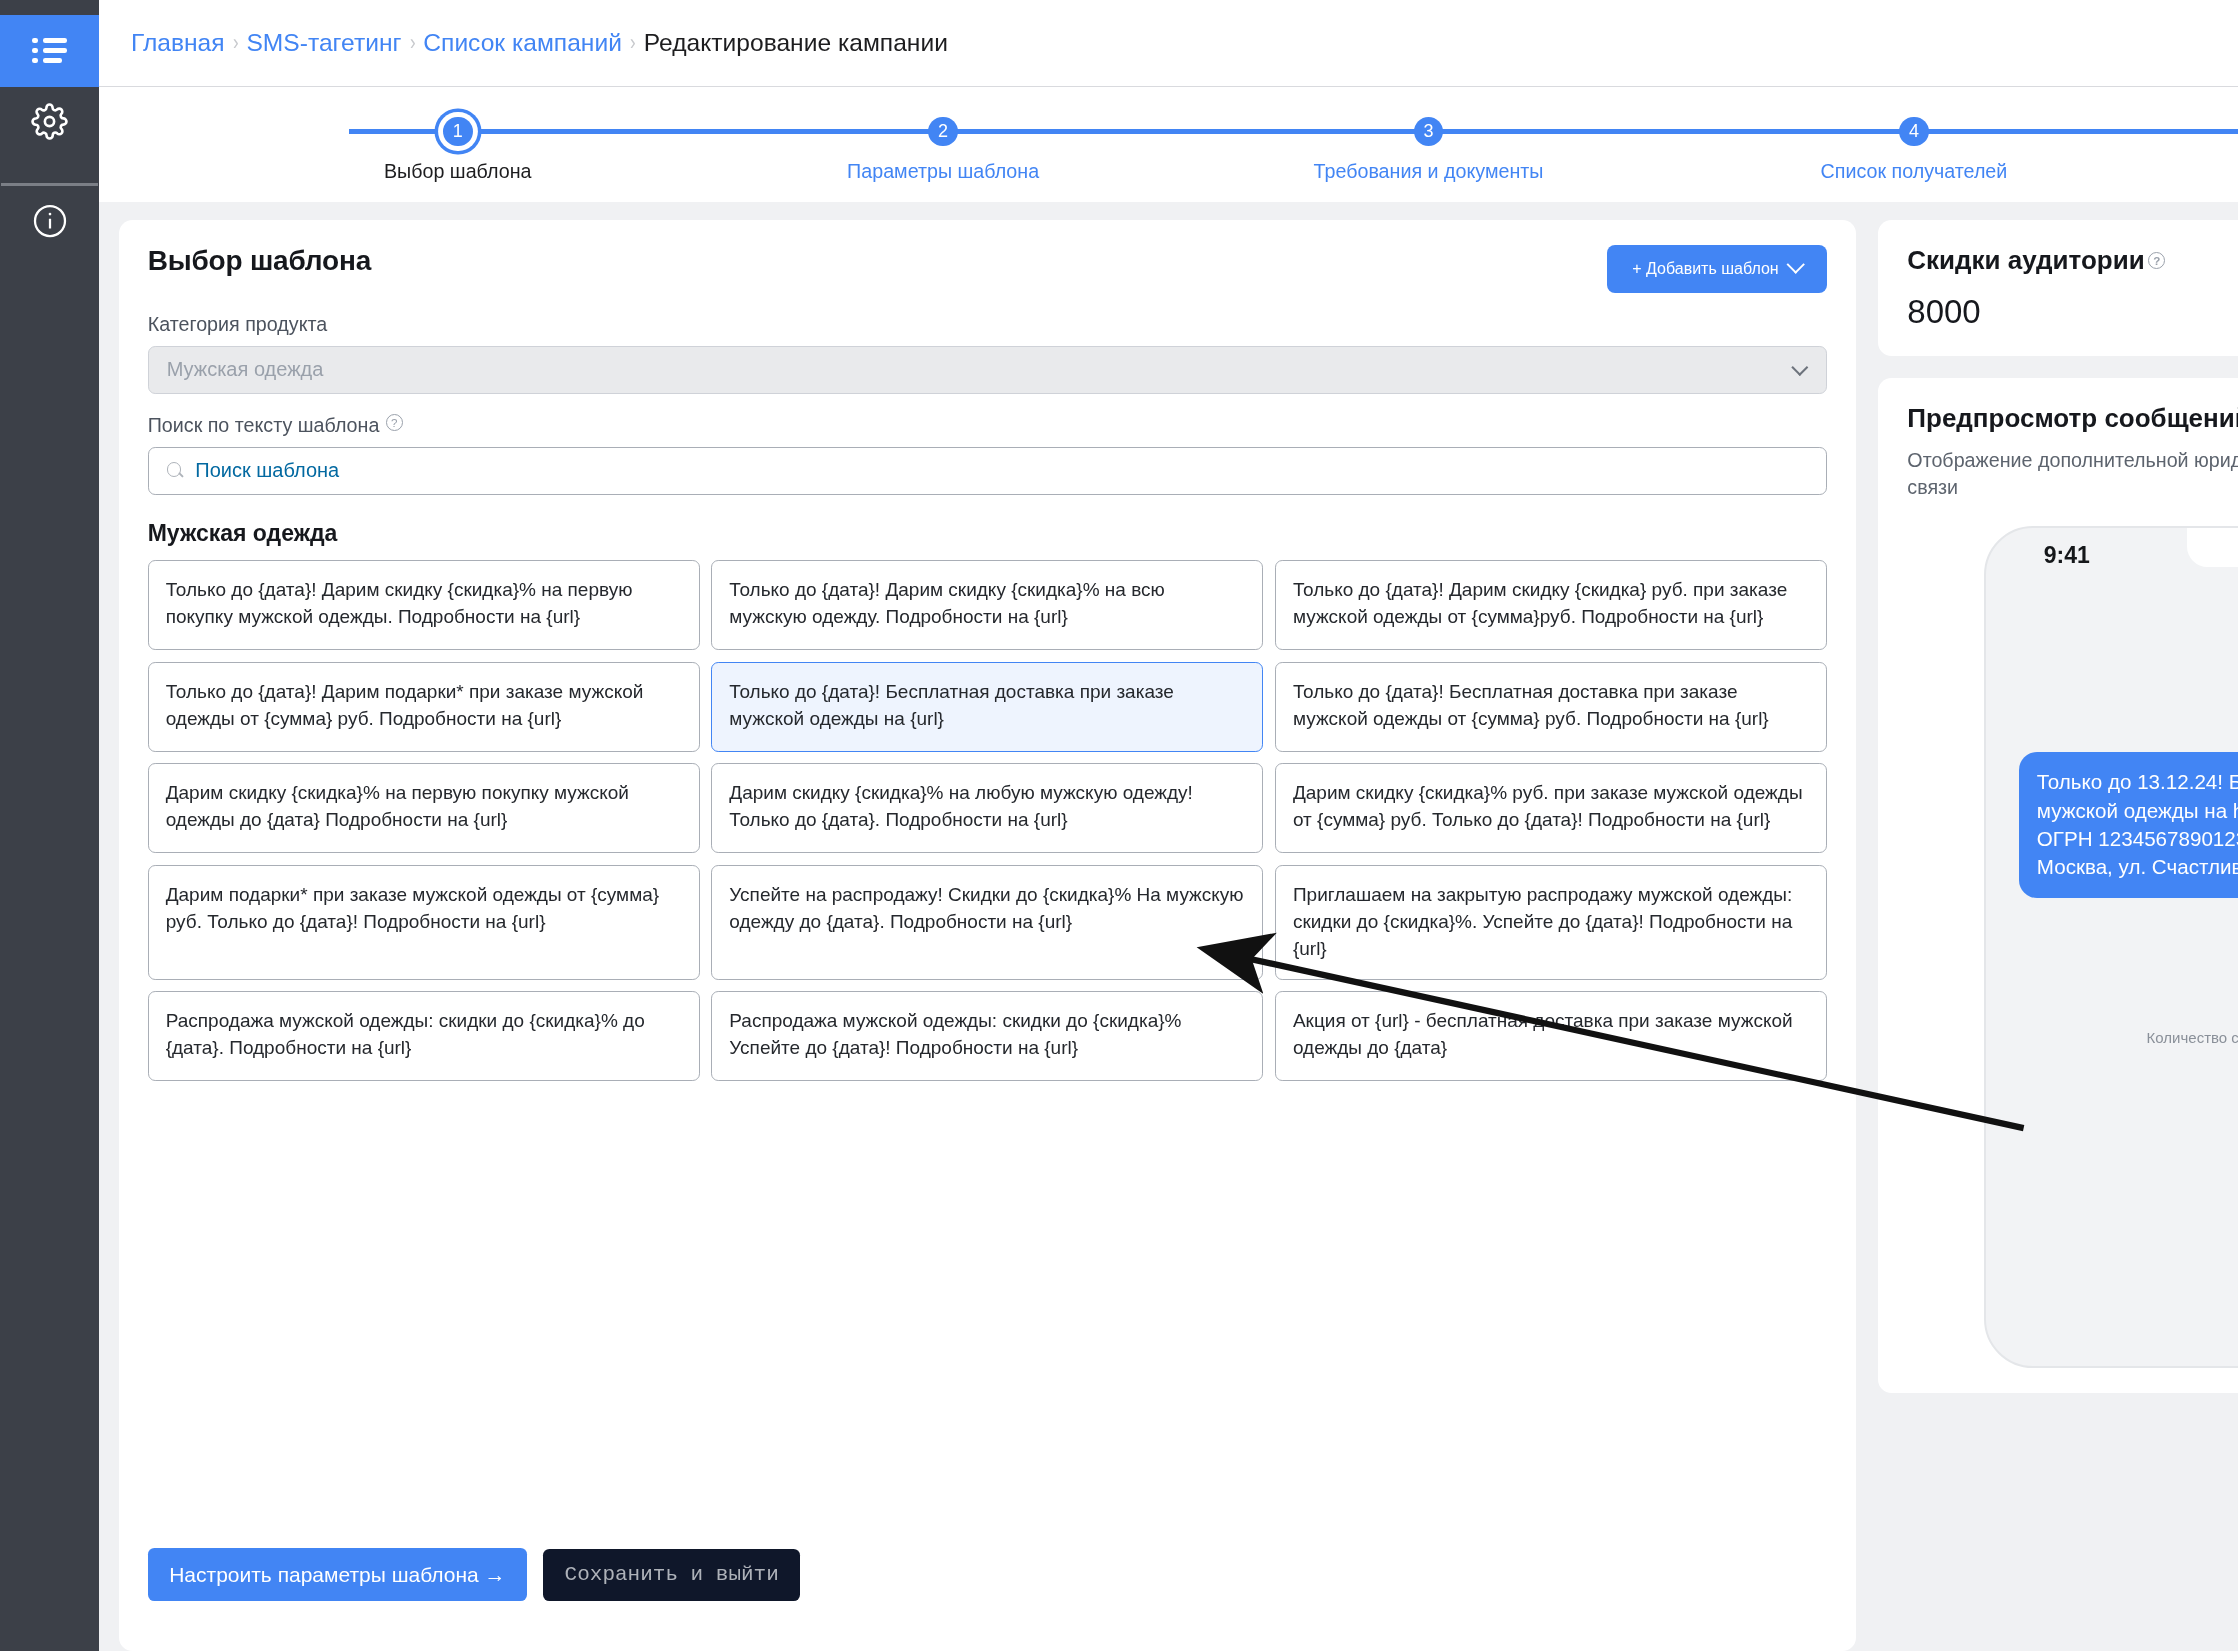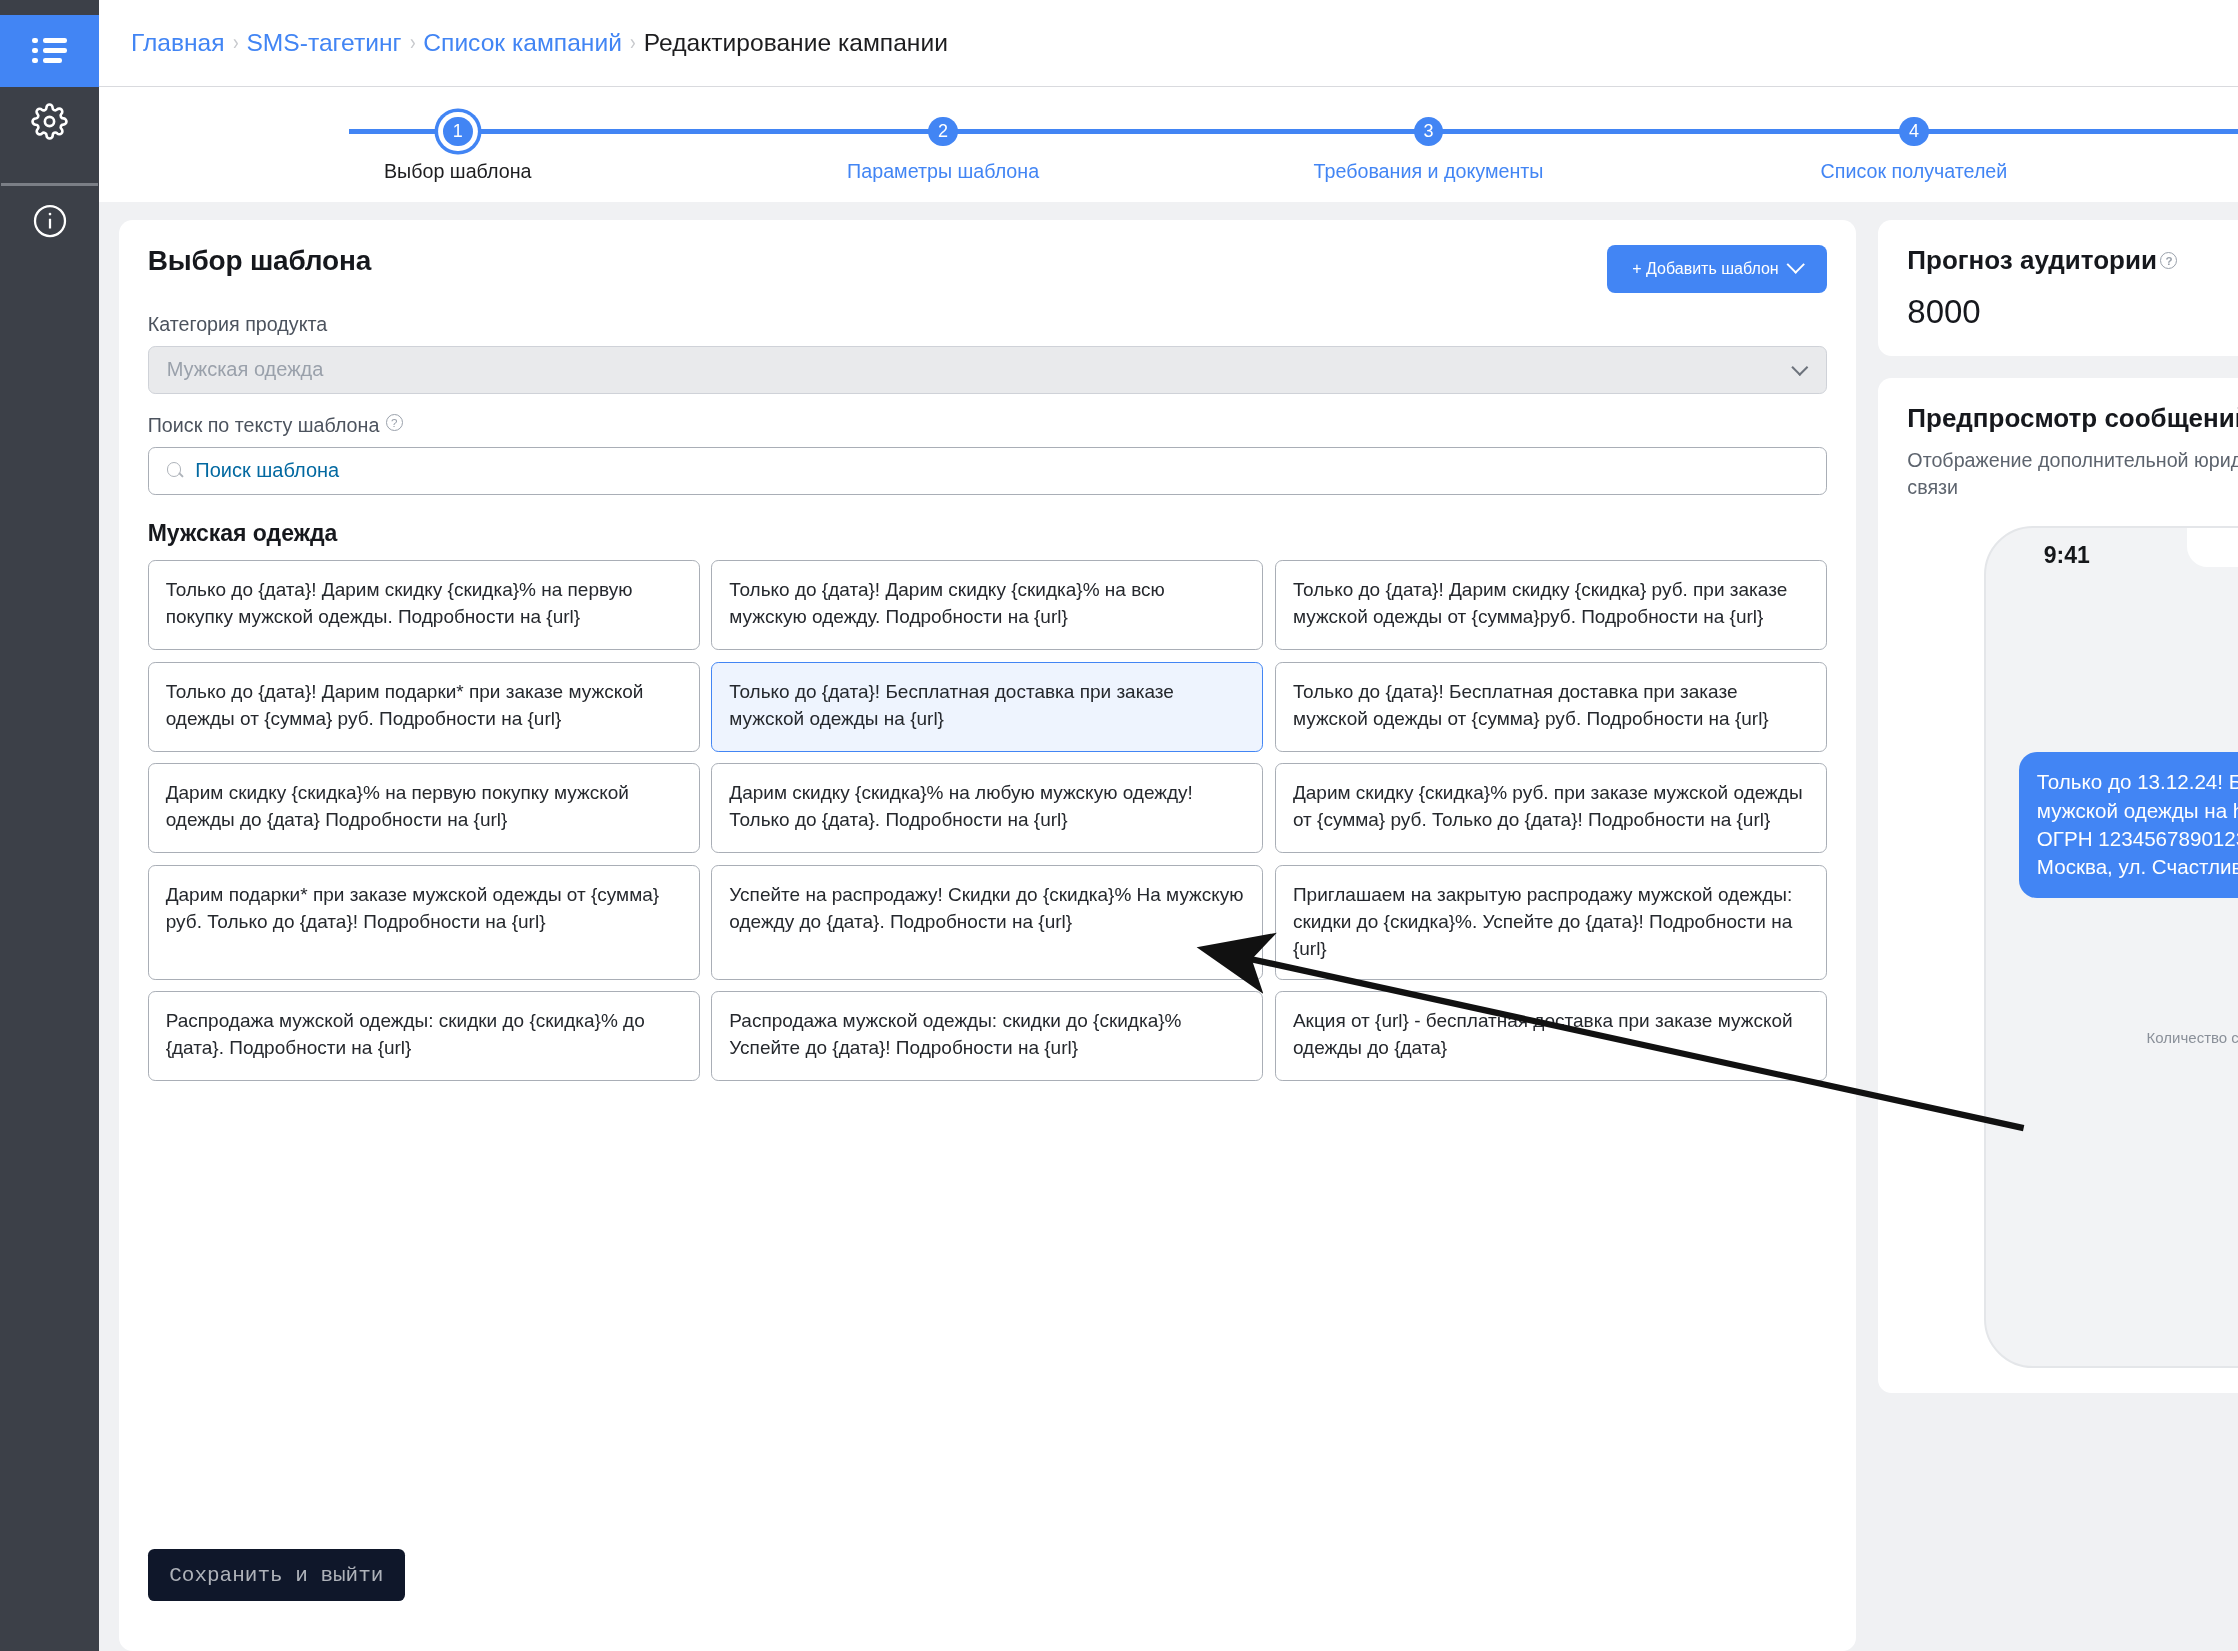--- a/index.html
+++ b/index.html
@@ -330,31 +330,32 @@
             <div class="tpl">Дарим скидку {скидка}% руб. при заказе мужской одежды от {сумма} руб. Только до {дата}! Подробности на {url}</div>
             <div class="tpl">Дарим подарки* при заказе мужской одежды от {сумма} руб. Только до {дата}! Подробности на {url}</div>
             <div class="tpl">Успейте на распродажу! Скидки до {скидка}% На мужскую одежду до {дата}. Подробности на {url}</div>
             <div class="tpl">Приглашаем на закрытую распродажу мужской одежды: скидки до {скидка}%. Успейте до {дата}! Подробности на {url}</div>
             <div class="tpl">Распродажа мужской одежды: скидки до {скидка}% до  {дата}. Подробности на {url}</div>
             <div class="tpl">Распродажа мужской одежды: скидки до {скидка}%  Успейте до  {дата}! Подробности на {url}</div>
             <div class="tpl">Акция от {url} - бесплатная доставка при заказе мужской одежды до {дата}</div>
           </div>
 
           <div class="footer-bar">
+            <button class="btn-primary">Настроить параметры шаблона →</button>
             <button class="btn-ghost">Сохранить и выйти</button>
           </div>
 
         </div>
       </div>
 
       <div class="col-right">
 
         <div class="card-panel">
           <div class="forecast-title">
-            <span>Прогноз аудитории</span>
+            <span>Скидки аудитории</span>
             <span class="qmark">?</span>
           </div>
           <div class="forecast-val">8000</div>
         </div>
 
         <div class="card-panel">
           <div class="preview-title">Предпросмотр сообщений</div>
           <div class="preview-sub">Отображение дополнительной юридической информации в смс зависит от оператора связи</div>
 
           <div class="phone">

